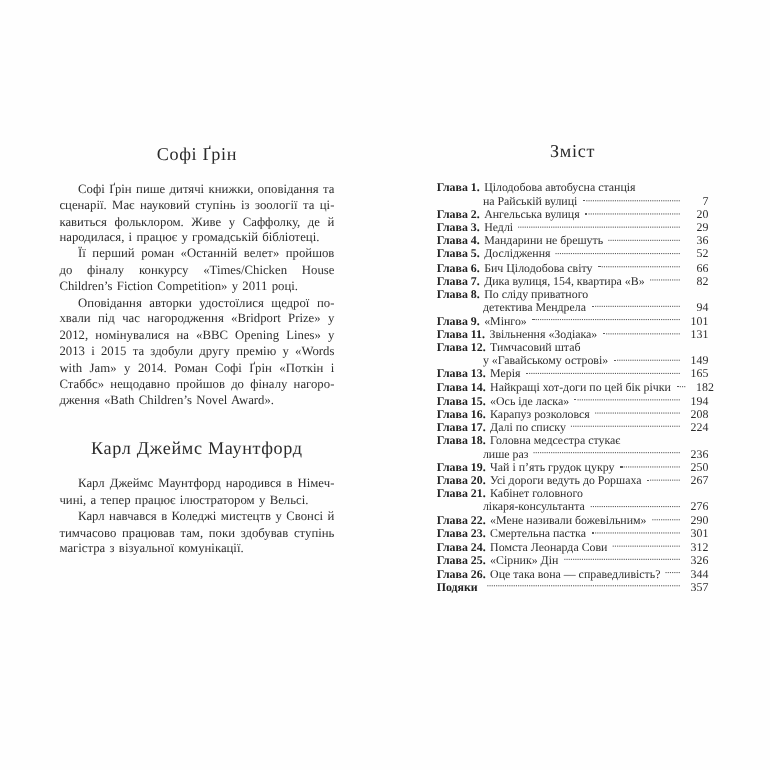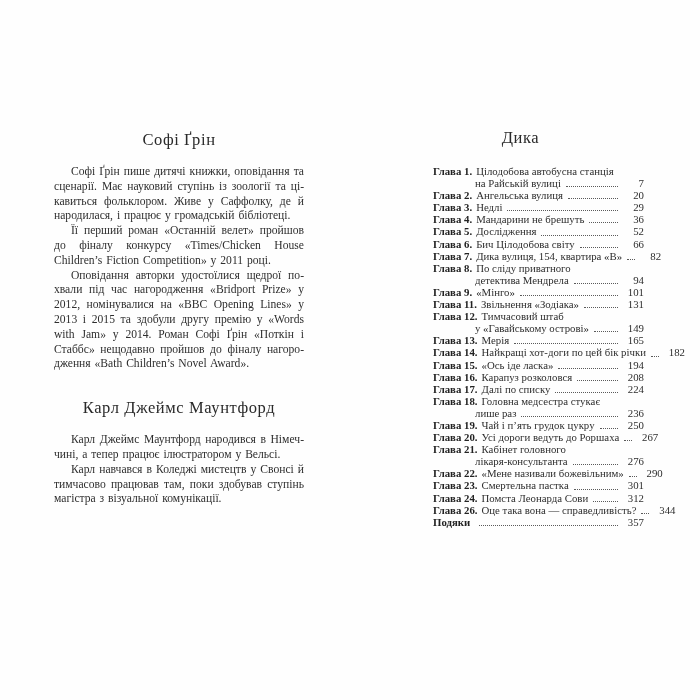--- a/index.html
+++ b/index.html
@@ -58,23 +58,22 @@
     letter-spacing: 0.6px;
     margin: 0 0 17px 0;
     color: #2a2a2a;
   }
   .toc {
     font-size: 10.8px;
     line-height: 12.1px;
   }
   .toc-row {
     display: flex;
-    align-items: flex-end;
+    align-items: center;
     white-space: nowrap;
-    margin-left: 36px;
   }
   .toc-label {
     font-weight: bold;
     color: #222;
     margin-right: 4px;
     flex: 0 0 auto;
   }
   .toc-title {
     flex: 0 0 auto;
   }
@@ -107,21 +106,21 @@
         <p>Оповідання авторки удостоїлися щедрої по­хвали під час нагородження «Bridport Prize» у 2012, номінувалися на «BBC Opening Lines» у 2013 і 2015 та здобули другу премію у «Words with Jam» у 2014. Роман Софі Ґрін «Поткін і Стаббс» нещодавно пройшов до фіналу нагоро­дження «Bath Children’s Novel Award».</p>
       </div>
       <div class="section">
         <h1>Карл Джеймс Маунтфорд</h1>
         <p>Карл Джеймс Маунтфорд народився в Німеч­чині, а тепер працює ілюстратором у Вельсі.</p>
         <p>Карл навчався в Коледжі мистецтв у Свонсі й тимчасово працював там, поки здобував сту­пінь магістра з візуальної комунікації.</p>
       </div>
     </div>
 
   <div class="right-page">
-    <h1>Дика</h1>
+    <h1>Зміст</h1>
     <div class="toc">
 
     <div class="toc-row">
           <span class="toc-label">Глава 1.</span>
           <span class="toc-title">Цілодобова автобусна станція</span>
         </div>
         <div class="toc-row">
           <span class="toc-title toc-cont">на Райській вулиці</span>
           <span class="toc-leader"></span>
           <span class="toc-page">7</span>
@@ -264,20 +263,26 @@
           <span class="toc-leader"></span>
           <span class="toc-page">301</span>
         </div>
         <div class="toc-row">
           <span class="toc-label">Глава 24.</span>
           <span class="toc-title">Помста Леонарда Сови</span>
           <span class="toc-leader"></span>
           <span class="toc-page">312</span>
         </div>
         <div class="toc-row">
+          <span class="toc-label">Глава 25.</span>
+          <span class="toc-title">«Сірник» Дін</span>
+          <span class="toc-leader"></span>
+          <span class="toc-page">326</span>
+        </div>
+        <div class="toc-row">
           <span class="toc-label">Глава 26.</span>
           <span class="toc-title">Оце така вона — справедливість?</span>
           <span class="toc-leader"></span>
           <span class="toc-page">344</span>
         </div>
         <div class="toc-row">
           <span class="toc-label">Подяки</span>
           <span class="toc-title"></span>
           <span class="toc-leader"></span>
           <span class="toc-page">357</span>

